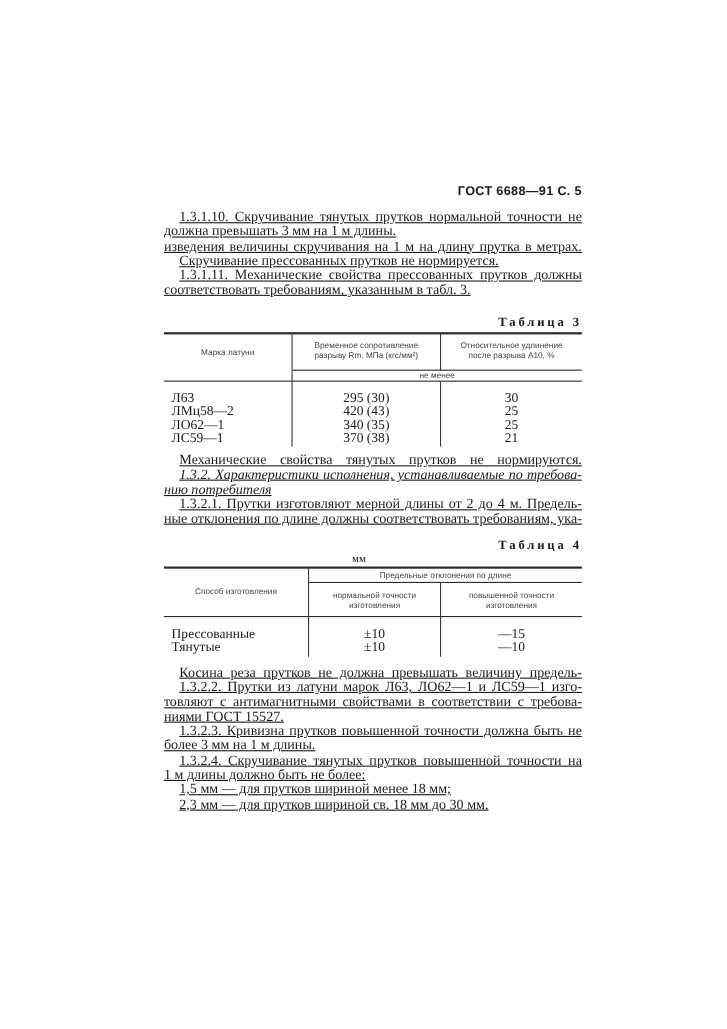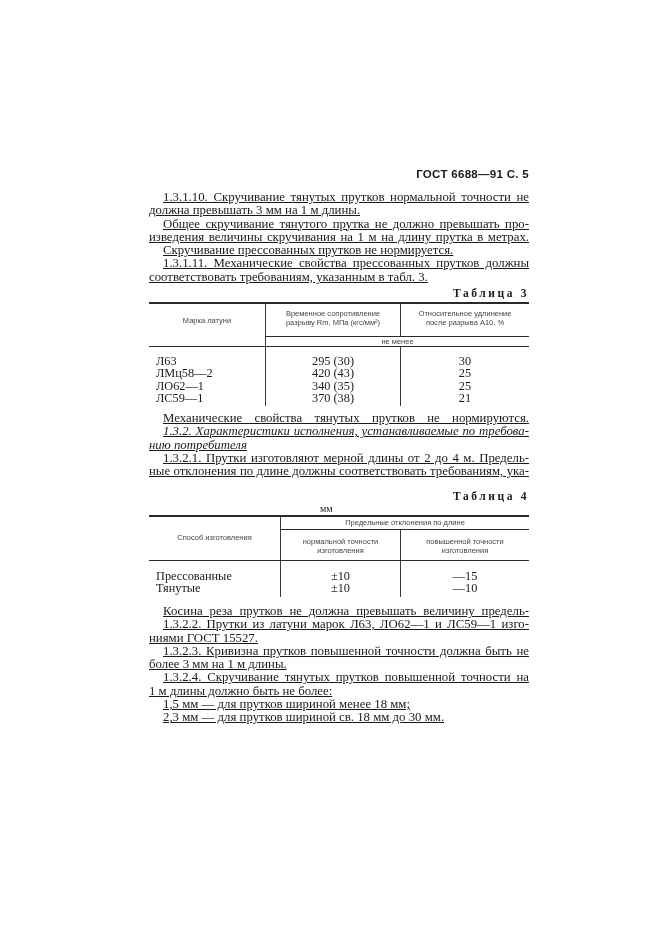--- a/index.html
+++ b/index.html
@@ -24,21 +24,20 @@
   .ctr { text-align:center; }
 </style>
 </head>
 <body>
 
 <div class="abs hdr">ГОСТ 6688—91 С. 5</div>
 
 <div class="para" style="top:191px;">
   <span class="ln ind">1.3.1.10. Скручивание тянутых прутков нормальной точности не</span>
   <span class="ln last">должна превышать 3 мм на 1 м длины.</span>
-  <span class="ln ind">Общее скручивание тянутого прутка не должно превышать про-</span>
   <span class="ln" style="text-align-last:justify">изведения величины скручивания на 1 м на длину прутка в метрах.</span>
   <span class="ln ind last">Скручивание прессованных прутков не нормируется.</span>
   <span class="ln ind">1.3.1.11. Механические свойства прессованных прутков должны</span>
   <span class="ln last">соответствовать требованиям, указанным в табл. 3.</span>
 </div>
 
 <div class="tcap" style="top:287px;">Таблица 3</div>
 <div>
   <div class="hline" style="left:149px; top:302px; width:380px; height:1.5px;"></div>
   <div class="vline" style="left:265px; top:303px; height:103px;"></div>
@@ -116,20 +115,21 @@
   </div>
   <div class="cell ctr" style="left:401px; top:570px; width:128px;">
     <span>—15</span>
     <span>—10</span>
   </div>
 </div>
 
 <div class="para" style="top:605px;">
   <span class="ln ind">Косина реза прутков не должна превышать величину предель-</span>
   <span class="ln ind">1.3.2.2. Прутки из латуни марок Л63, ЛО62—1 и ЛС59—1 изго-</span>
+  <span class="ln">товляют с антимагнитными свойствами в соответствии с требова-</span>
   <span class="ln last">ниями ГОСТ 15527.</span>
   <span class="ln ind">1.3.2.3. Кривизна прутков повышенной точности должна быть не</span>
   <span class="ln last">более 3 мм на 1 м длины.</span>
   <span class="ln ind">1.3.2.4. Скручивание тянутых прутков повышенной точности на</span>
   <span class="ln last">1 м длины должно быть не более:</span>
   <span class="ln ind last">1,5 мм — для прутков шириной менее 18 мм;</span>
   <span class="ln ind last">2,3 мм — для прутков шириной св. 18 мм до 30 мм.</span>
 </div>
 
 </body></html>

